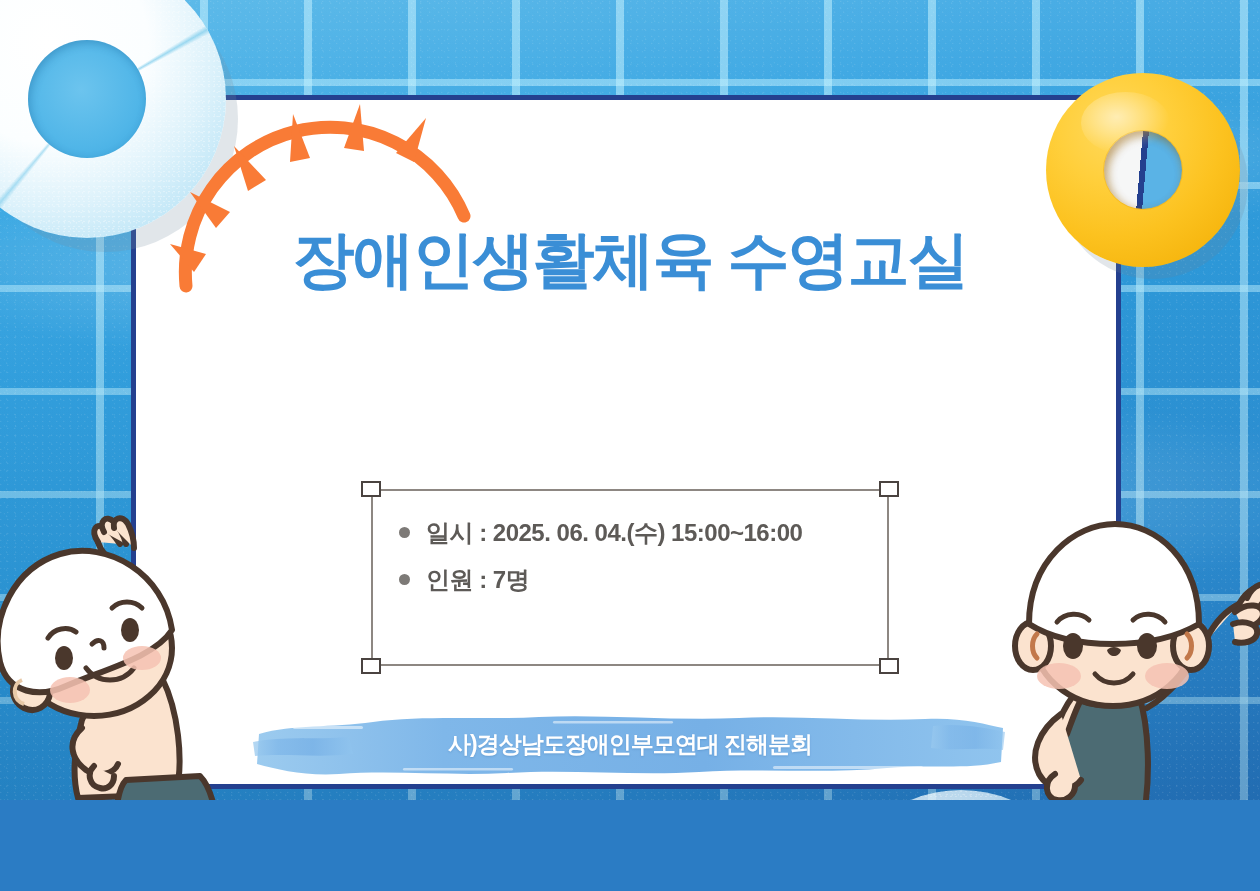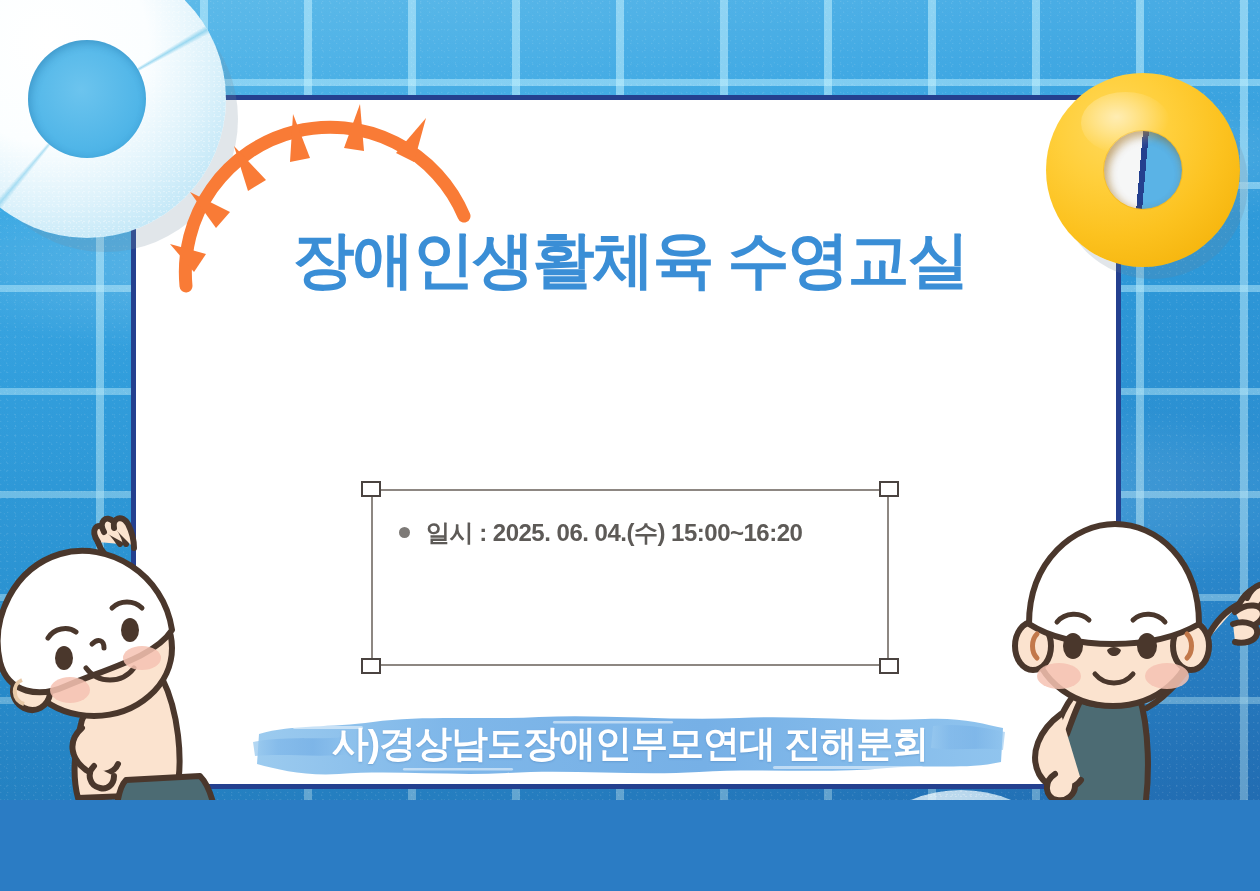--- a/index.html
+++ b/index.html
@@ -190,21 +190,21 @@
   }
 
   
   .banner{
     position:absolute;left:253px;top:706px;width:754px;height:78px;
   }
   .banner .stroke{position:absolute;inset:0;}
   .banner .btext{
     position:absolute;inset:0;
     display:flex;align-items:center;justify-content:center;
-    font-size:37px;font-weight:bold;color:#ffffff;letter-spacing:-1px;
+    font-size:23px;font-weight:bold;color:#ffffff;letter-spacing:-1px;
     white-space:nowrap;
     text-shadow:0 1px 2px rgba(40,90,150,.25);
     padding-bottom:2px;
   }
 
   
   .kid{position:absolute;}
   .kid-left{left:-14px;top:498px;width:260px;height:400px;}
   .kid-right{left:995px;top:498px;width:270px;height:400px;}
 </style>
@@ -249,21 +249,25 @@
 
   <div class="infobox">
     <div class="edge top"></div>
     <div class="edge bottom"></div>
     <div class="edge left"></div>
     <div class="edge right"></div>
 
     <ul class="bullets">
       <li>
         <span class="dot"></span>
-        <span>일시 : 2025. 06. 04.(수) 15:00~16:20</span>
+        <span>일시 : 2025. 06. 04.(수) 15:00~16:00</span>
+      </li>
+      <li>
+        <span class="dot"></span>
+        <span>인원 : 7명</span>
       </li>
     </ul>
 
     <div class="handle tl"></div>
     <div class="handle tr"></div>
     <div class="handle bl"></div>
     <div class="handle br"></div>
   </div>
 
   <div class="banner">

